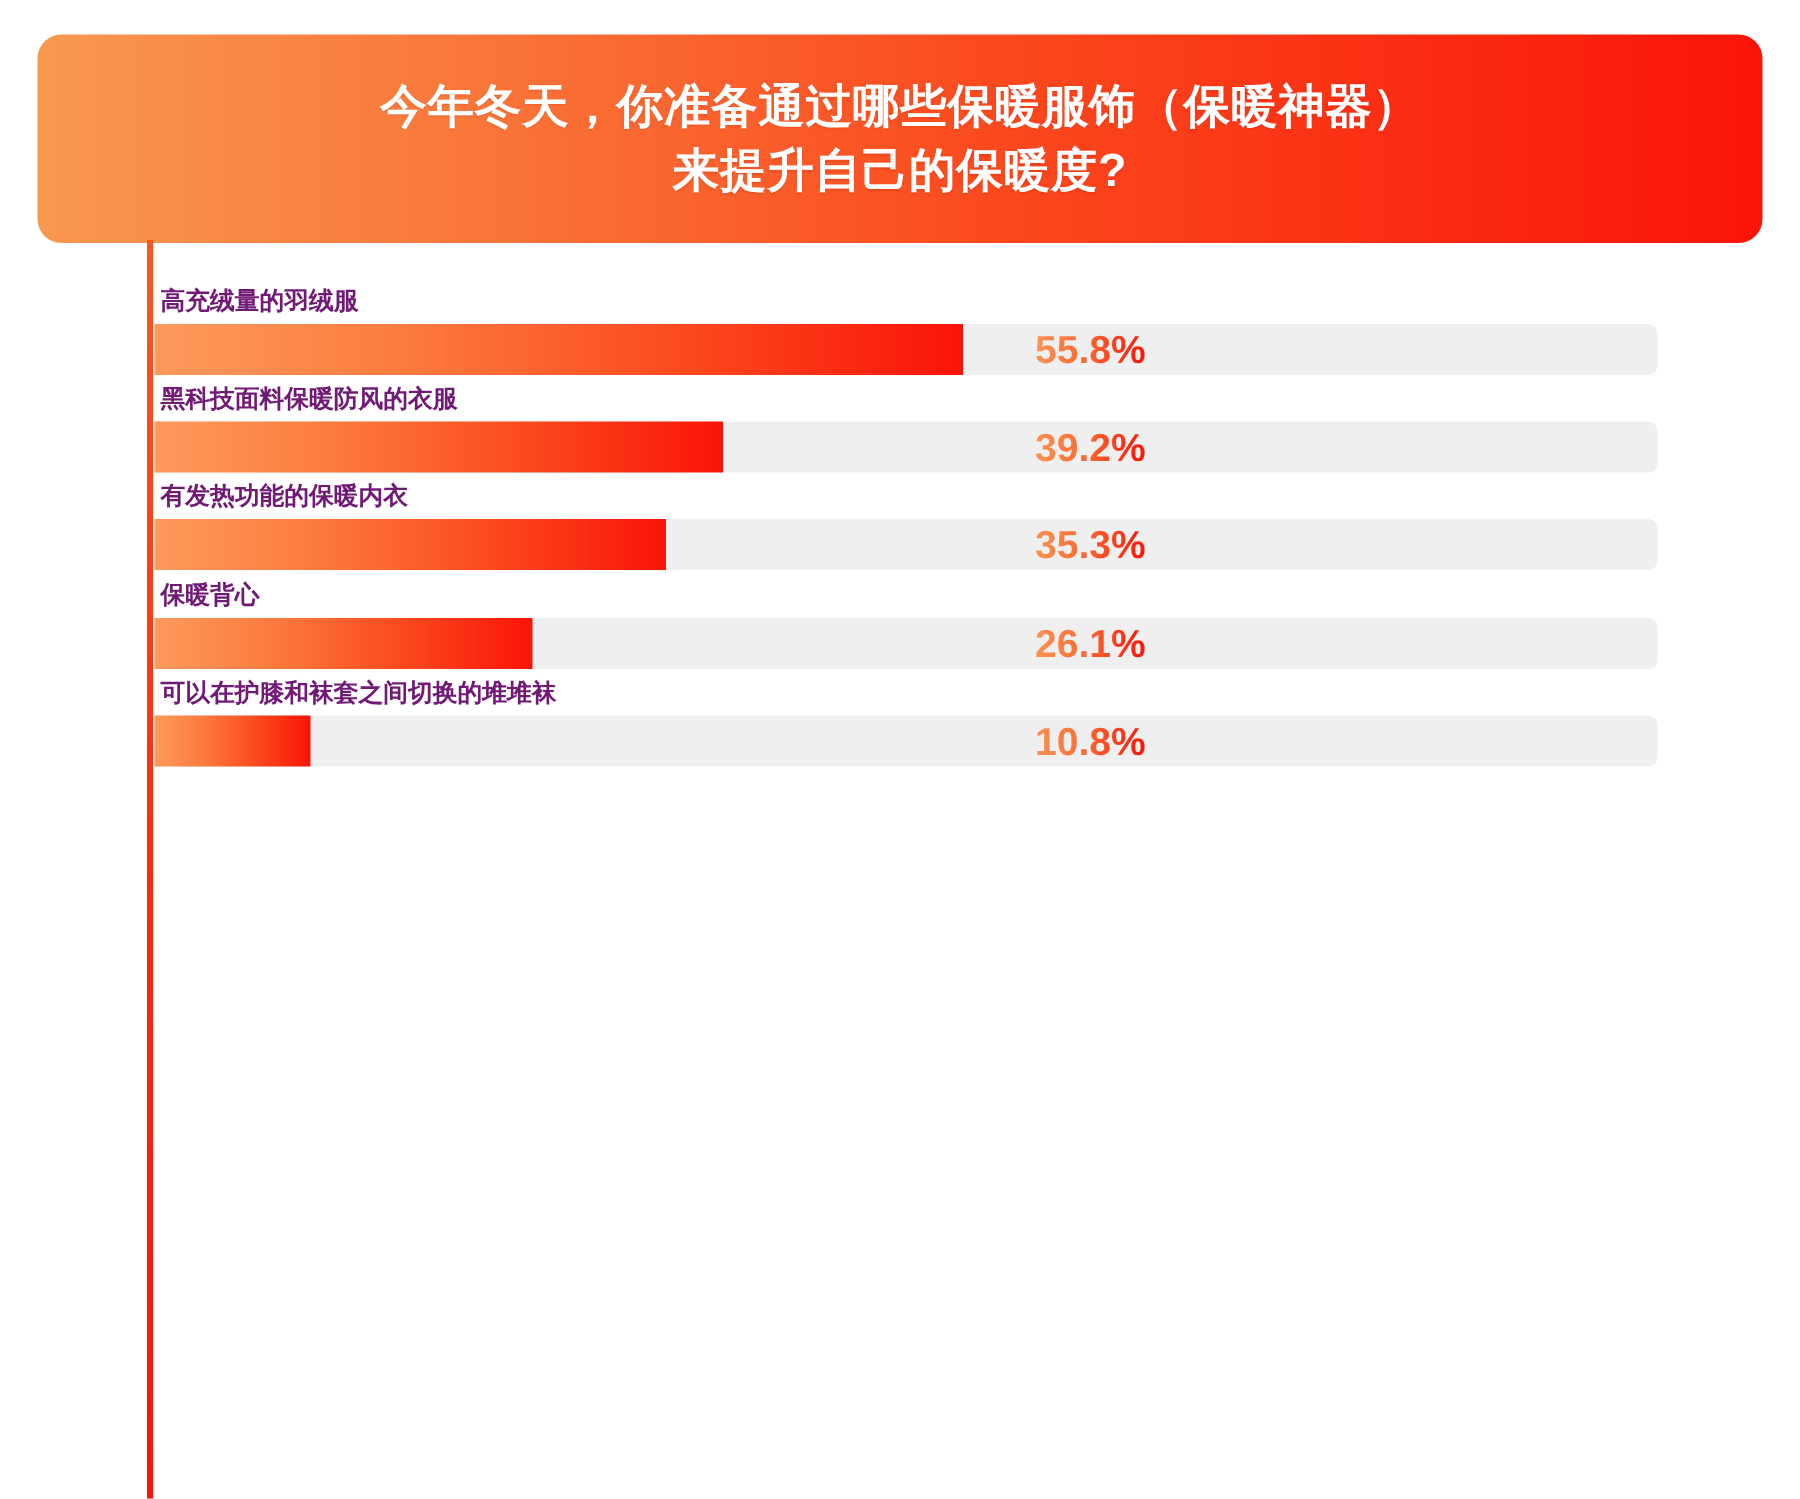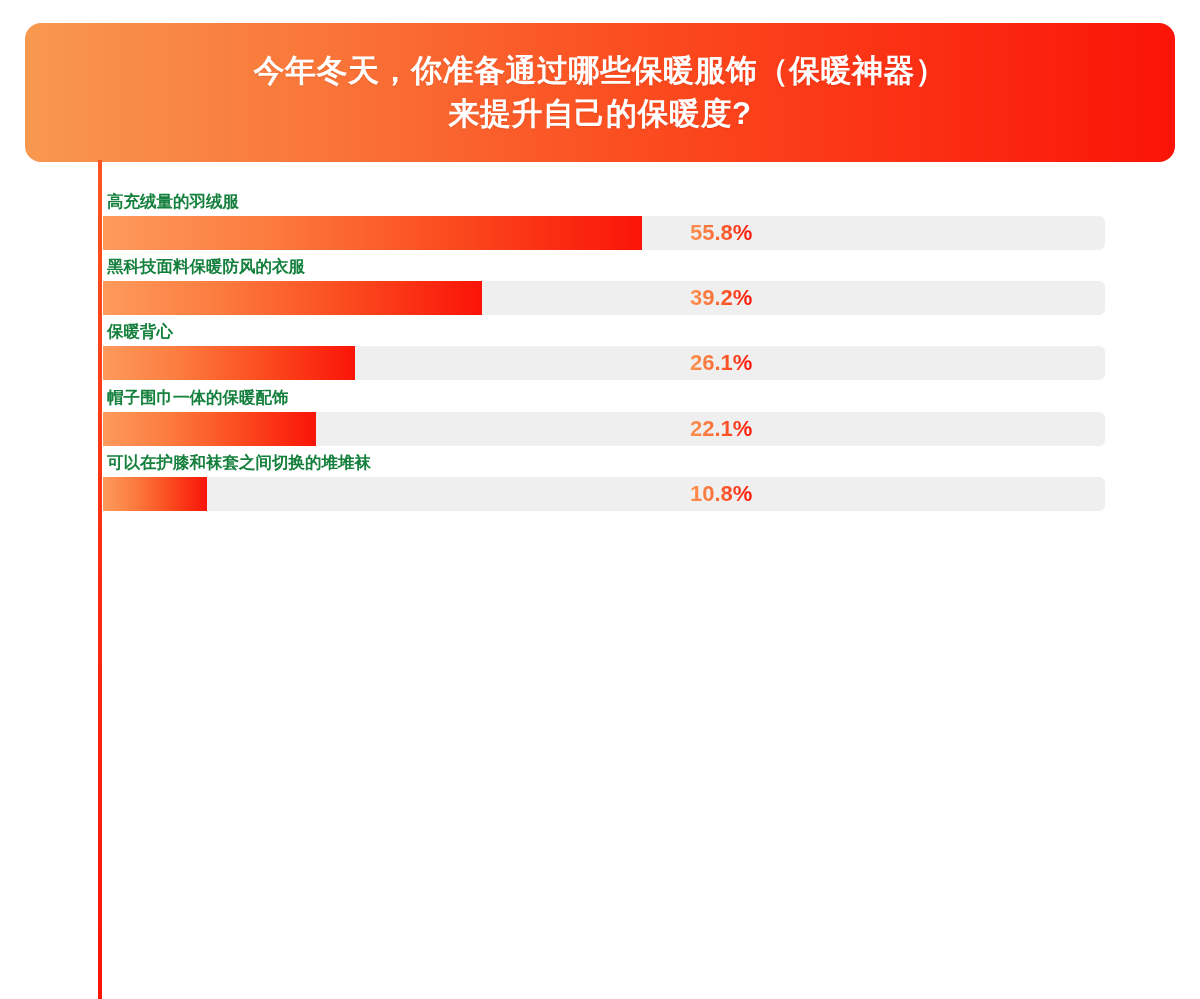--- a/index.html
+++ b/index.html
@@ -79,21 +79,21 @@
   }
 
   .row-label {
     position: absolute;
     left: 107px;
     top: 0px;
     height: 23px;
     line-height: 23px;
     font-size: 16.5px;
     font-weight: bold;
-    color: #15803d;
+    color: #701a75;
     white-space: nowrap;
   }
 
   .track {
     position: absolute;
     left: 103px;
     top: 26px;
     width: 1002px;
     height: 34px;
     background: #EFEFEF;
@@ -107,21 +107,21 @@
     height: 34px;
     background: linear-gradient(90deg, #FD9A5C 0%, #FC7C3F 30%, #FB4A1E 65%, #FA1408 100%);
   }
 
   .value {
     position: absolute;
     top: 26px;
     left: 690px;
     height: 34px;
     line-height: 34px;
-    font-size: 22px;
+    font-size: 26px;
     font-weight: bold;
     background: linear-gradient(90deg, #FB9251 0%, #FB6A33 45%, #FA1408 100%);
     -webkit-background-clip: text;
     background-clip: text;
     color: transparent;
     -webkit-text-fill-color: transparent;
     white-space: nowrap;
   }
 </style>
 </head>
@@ -145,32 +145,32 @@
           <div class="value">55.8%</div>
         </div>
         <div class="row">
           <div class="row-label">黑科技面料保暖防风的衣服</div>
           <div class="track">
             <div class="bar" style="width: 378.672px;"></div>
           </div>
           <div class="value">39.2%</div>
         </div>
         <div class="row">
+          <div class="row-label">有发热功能的保暖内衣</div>
+          <div class="track">
+            <div class="bar" style="width: 340.998px;"></div>
+          </div>
+          <div class="value">35.3%</div>
+        </div>
+        <div class="row">
           <div class="row-label">保暖背心</div>
           <div class="track">
             <div class="bar" style="width: 252.126px;"></div>
           </div>
           <div class="value">26.1%</div>
-        </div>
-        <div class="row">
-          <div class="row-label">帽子围巾一体的保暖配饰</div>
-          <div class="track">
-            <div class="bar" style="width: 213.486px;"></div>
-          </div>
-          <div class="value">22.1%</div>
         </div>
         <div class="row">
           <div class="row-label">可以在护膝和袜套之间切换的堆堆袜</div>
           <div class="track">
             <div class="bar" style="width: 104.328px;"></div>
           </div>
           <div class="value">10.8%</div>
         </div>
       </div>
   </div>

